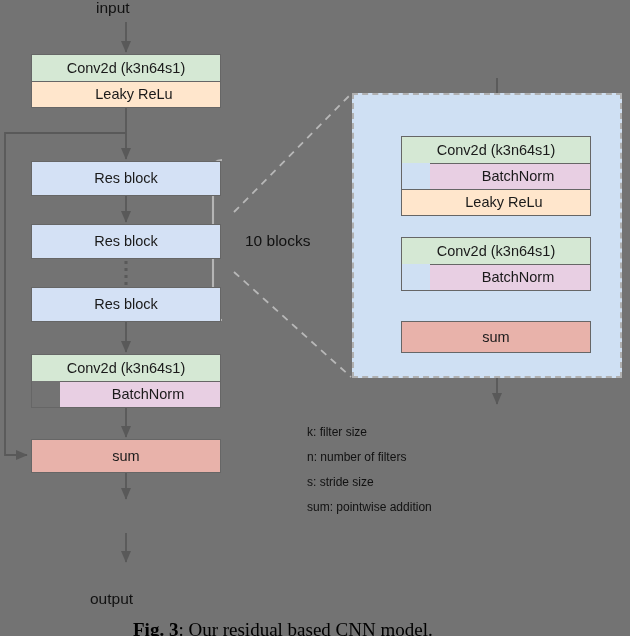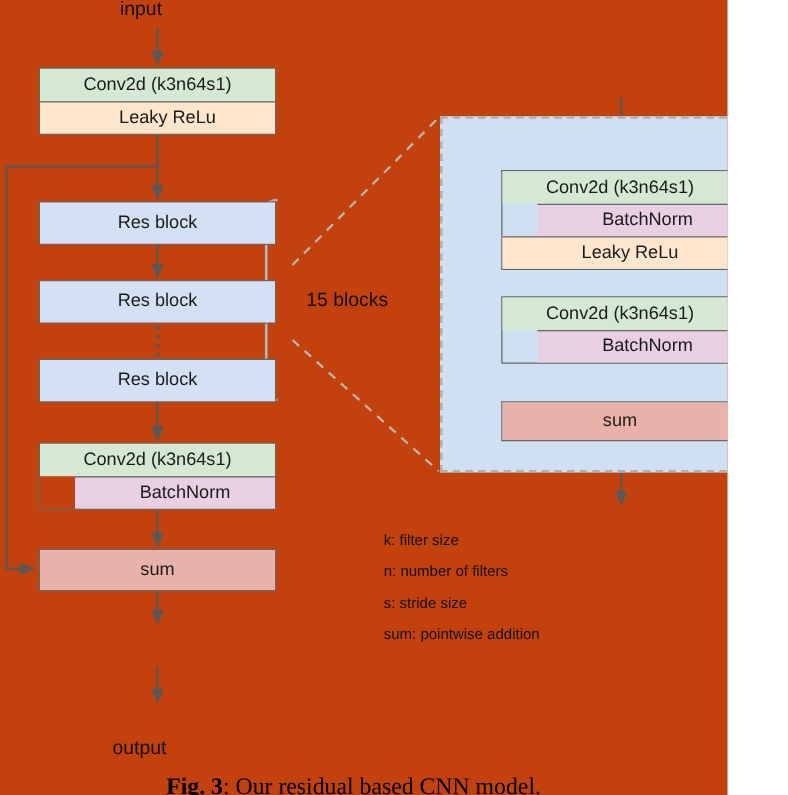--- a/index.html
+++ b/index.html
@@ -5,23 +5,23 @@
   html, body {
     margin: 0;
     padding: 0;
     background: #ffffff;
   }
   body {
     font-family: "Liberation Sans", sans-serif;
   }
   #figure {
     position: relative;
-    width: 582px;
+    width: 630px;
     height: 636px;
-    background: #c2410c;
+    background: #737373;
     overflow: hidden;
   }
   .node {
     position: absolute;
     box-sizing: border-box;
     border: 1.6px solid #666666;
     display: flex;
     flex-direction: column;
   }
   .row {
@@ -138,21 +138,21 @@
       <line x1="497" y1="291" x2="497" y2="319" marker-end="url(#arrow)"></line>
 
       <line x1="497" y1="352" x2="497" y2="404" marker-end="url(#arrow)"></line>
     </g>
   </svg>
 
   <div class="plain-label" style="left:96px; top:0px;">input</div>
 
   <div class="plain-label" style="left:90px; top:591px;">output</div>
 
-  <div class="plain-label" style="left:245px; top:233px;">15 blocks</div>
+  <div class="plain-label" style="left:245px; top:233px;">10 blocks</div>
 
   <div class="node" style="left:31px; top:54px; width:190px; height:54px;">
     <div class="row c-green" style="height:50%;">Conv2d (k3n64s1)</div>
     <div class="row c-orange" style="height:50%;">Leaky ReLu</div>
   </div>
 
   <div class="node" style="left:31px; top:161px; width:190px; height:35px;">
     <div class="row c-blue" style="height:100%;">Res block</div>
   </div>
 

